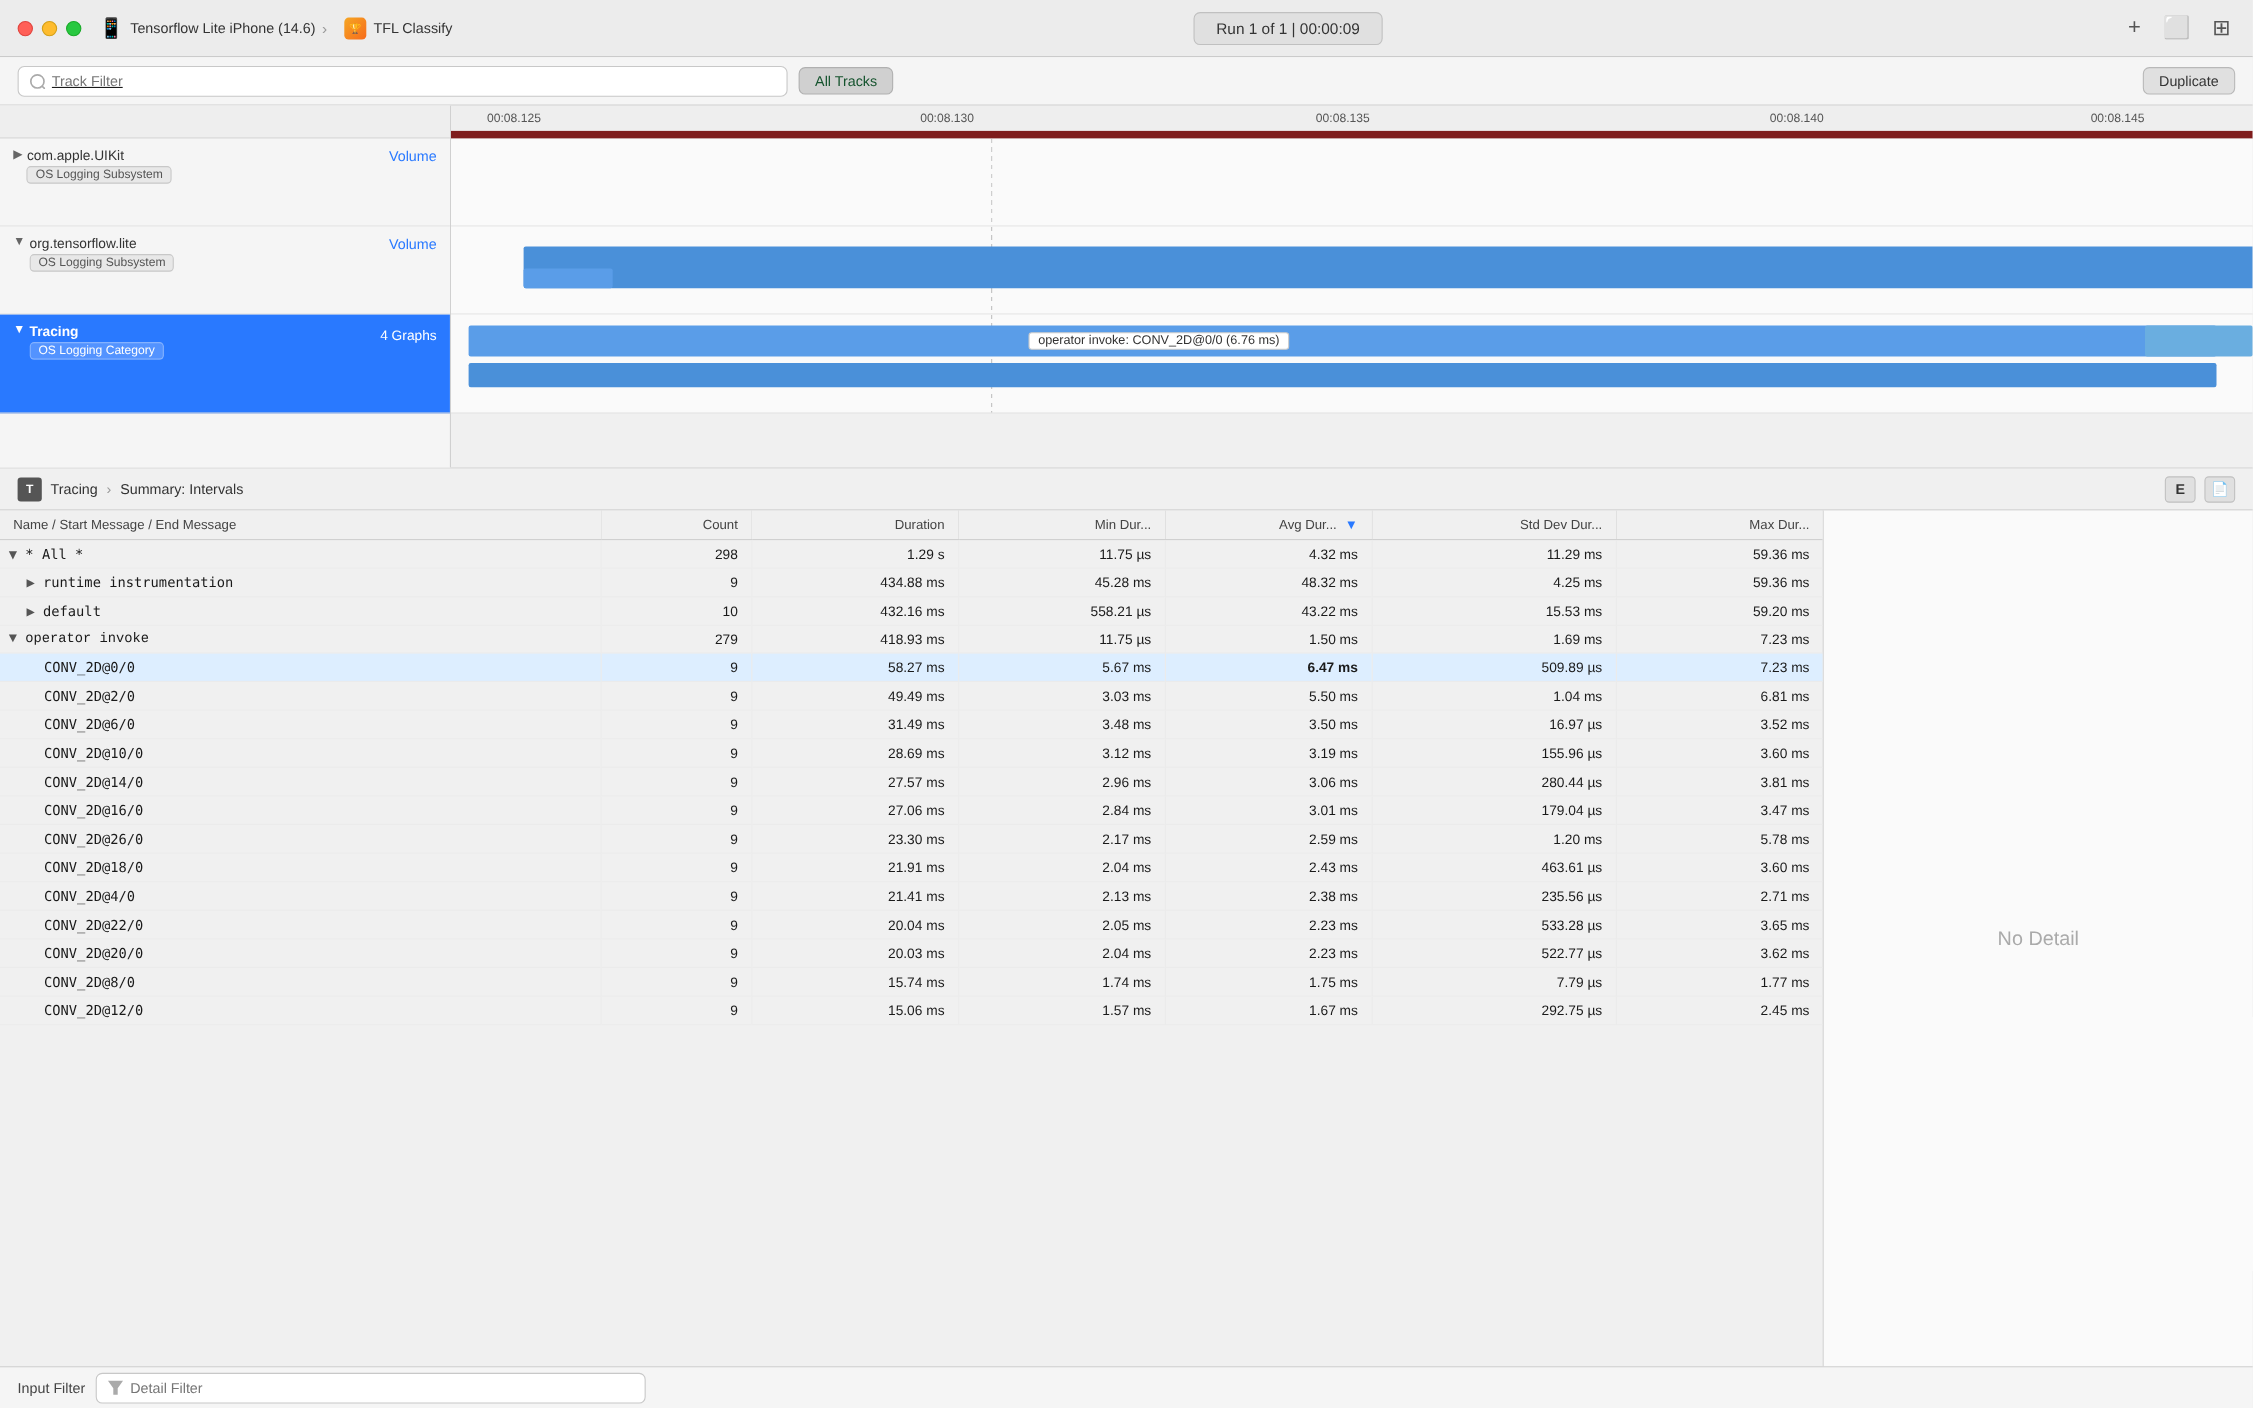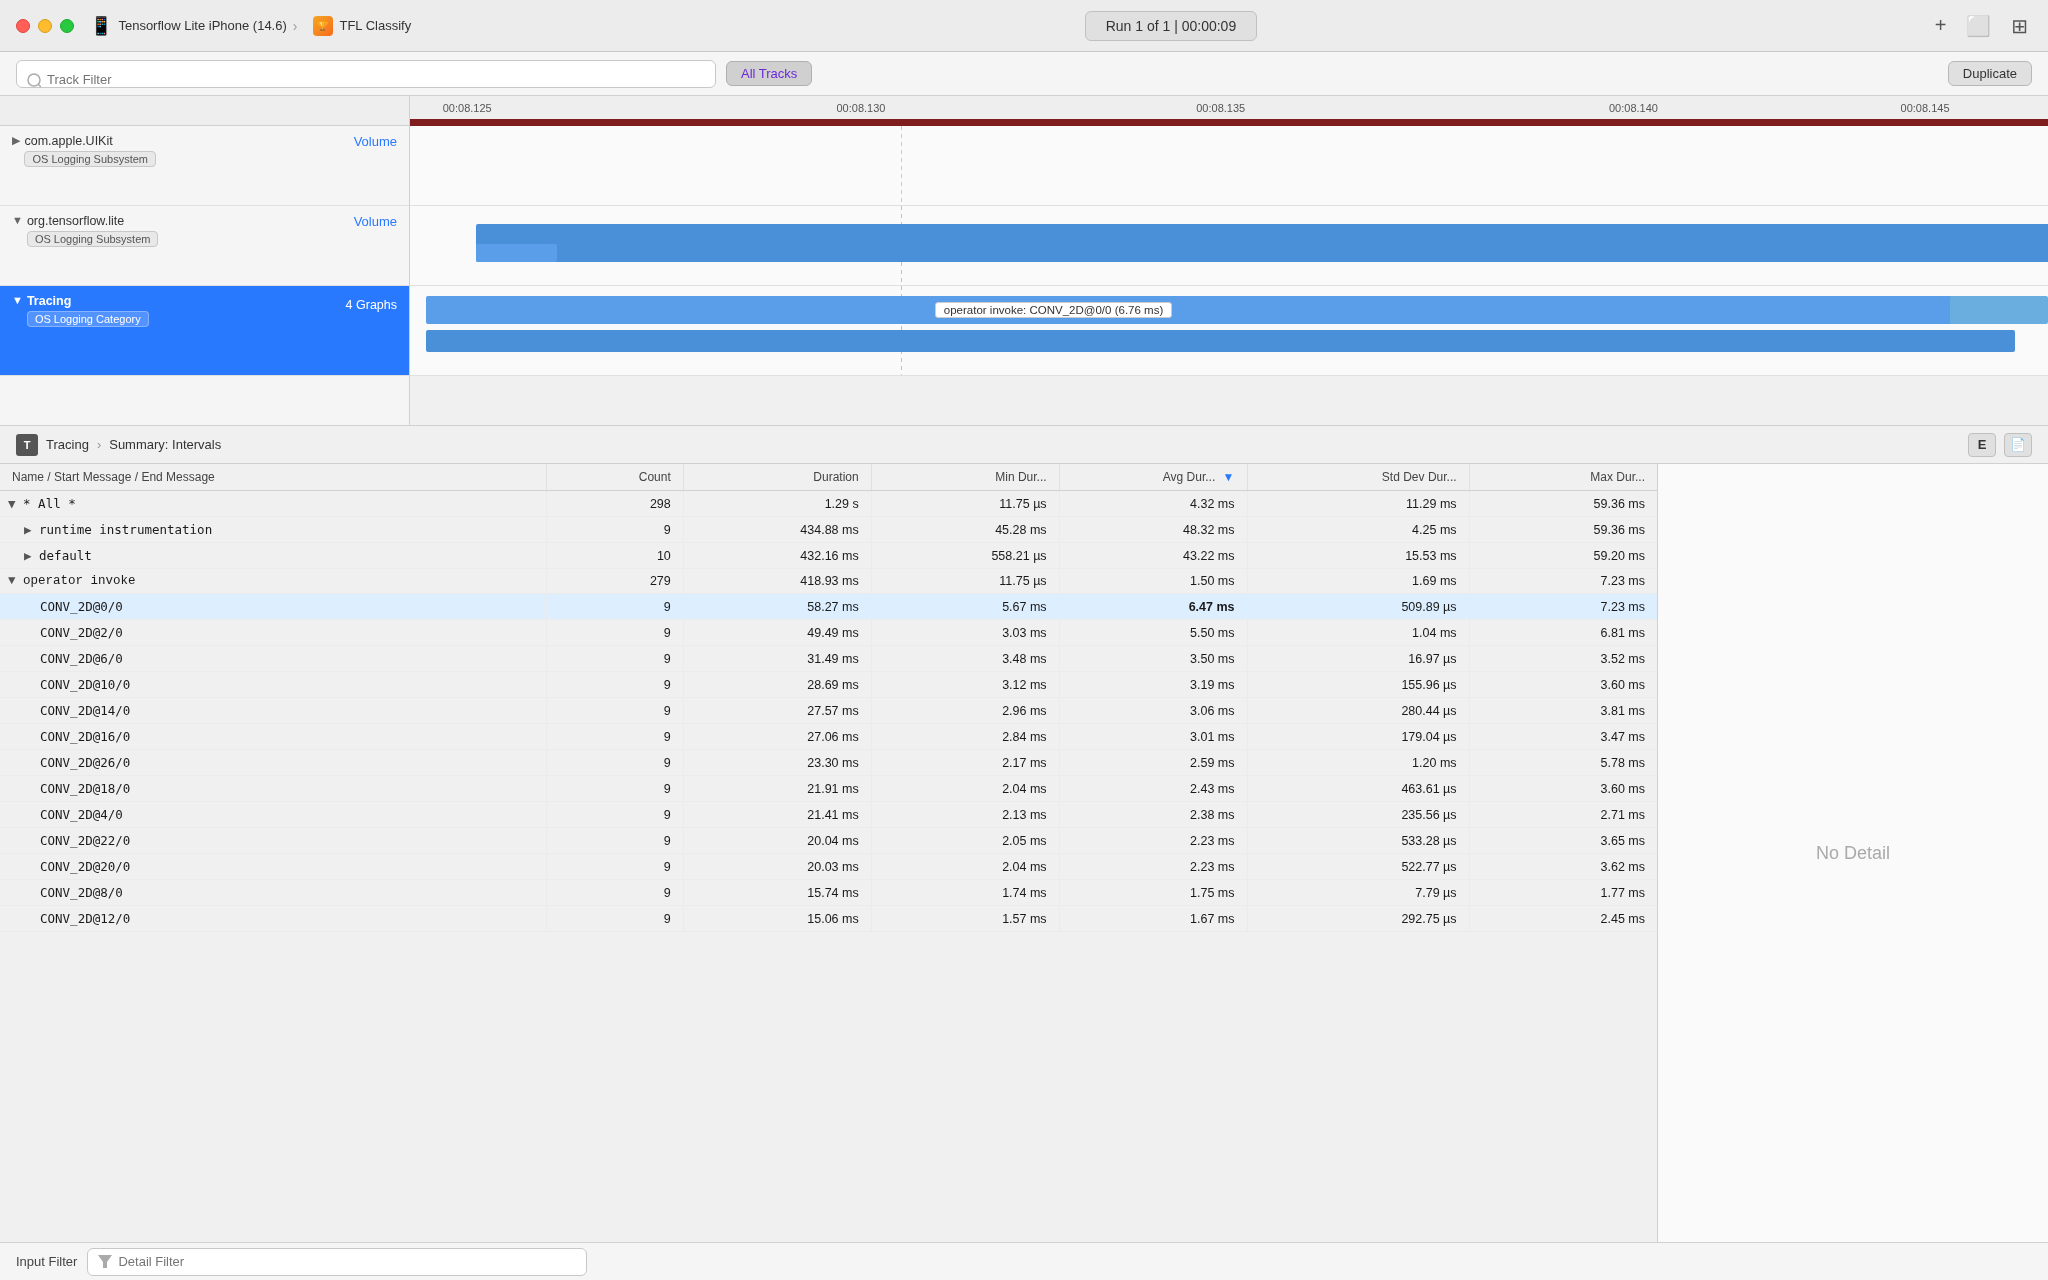--- a/index.html
+++ b/index.html
@@ -93,38 +93,39 @@
       display: flex;
       align-items: center;
       background: #f5f5f5;
       border-bottom: 1px solid #d0d0d0;
       height: 44px;
       padding: 0 16px;
       gap: 10px;
     }
     .track-filter {
       display: flex;
-      align-items: flex-end;
+      align-items: center;
       flex: 1;
       max-width: 700px;
       height: 28px;
       border: 1px solid #c8c8c8;
       border-radius: 6px;
       background: #fff;
       padding: 0 10px;
       gap: 6px;
+      text-decoration: underline;
     }
     .all-tracks-btn {
       background: #d0d0d0;
       border: 1px solid #b0b0b0;
       border-radius: 6px;
       padding: 4px 14px;
       font-size: 13px;
       cursor: pointer;
-      color: #6d28d9;
+      color: #14532d;
     }
     .duplicate-btn {
       background: #e0e0e0;
       border: 1px solid #b8b8b8;
       border-radius: 6px;
       padding: 4px 14px;
       font-size: 13px;
       cursor: pointer;
       color: #333;
       margin-left: auto;

